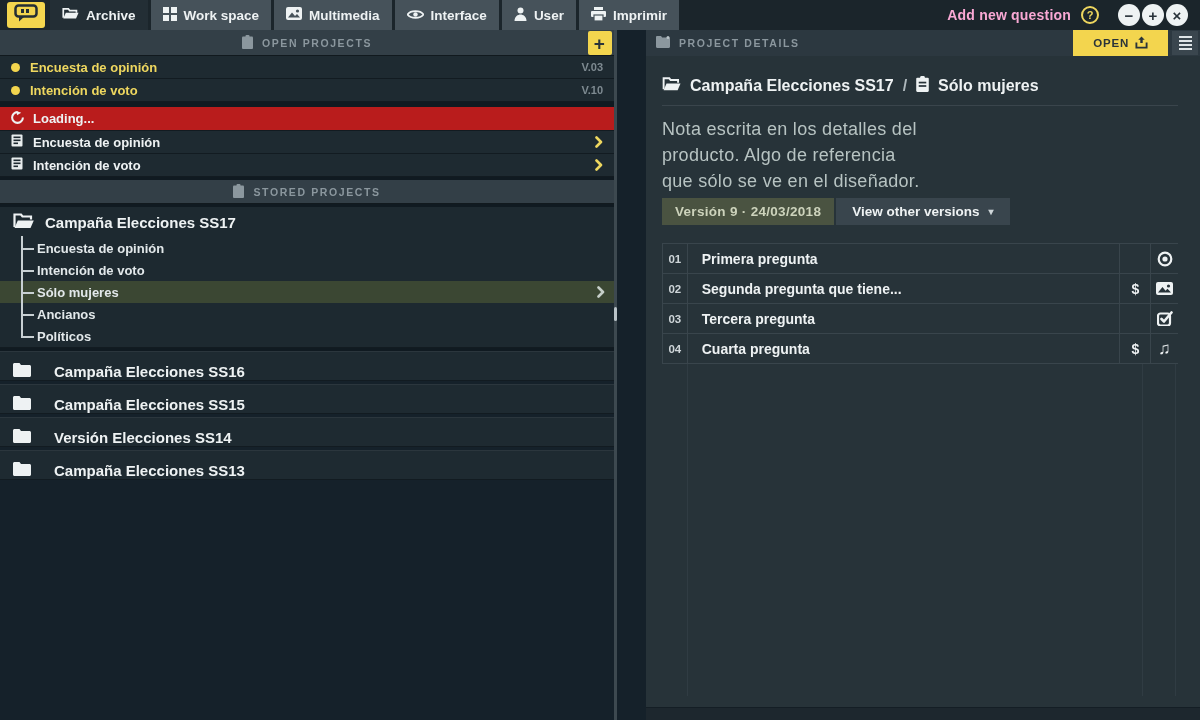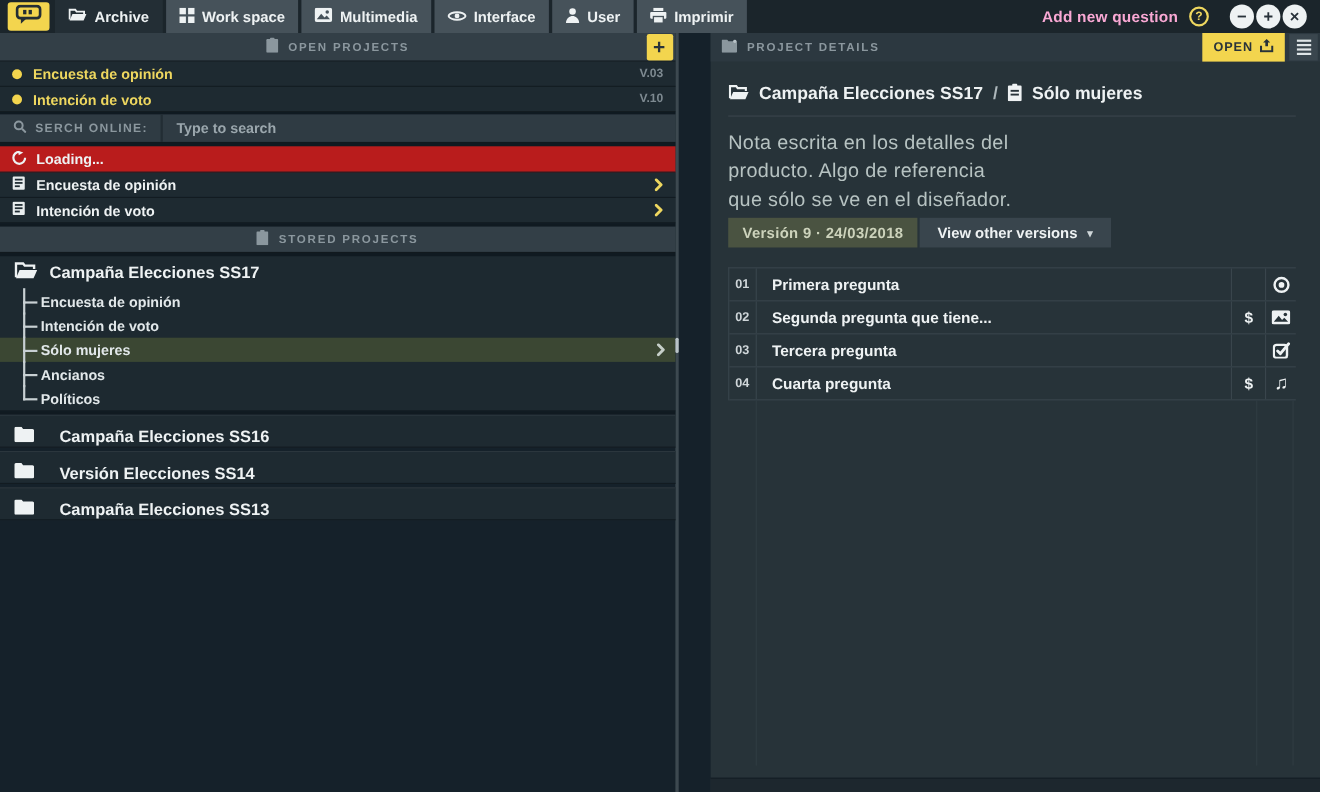--- a/index.html
+++ b/index.html
@@ -80,21 +80,21 @@
                 display:flex; align-items:flex-end; gap:23px; padding-left:13px;
                 color:#eef2f3; font-weight:bold; font-size:15px; cursor:pointer; }
   .scroll-thumb { position:absolute; right:-3px; top:277px; width:3px; height:14px;
                   background:#b9c3c8; border-radius:2px; z-index:5; }
 
   
   .right-panel { position:absolute; top:30px; left:620px; right:0; bottom:0; background:#273339;margin-left:26px; }
   .rp-header { height:26px; background:#2c3840; display:flex; align-items:center; gap:9px;
                padding:0 10px; color:#8b979e; font-weight:bold; font-size:10.5px;
                letter-spacing:1.6px; position:relative; }
-  .open-btn { position:absolute; right:32px; top:0; height:26px; padding:0 10px; background:#f3d54e;
+  .open-btn { position:absolute; right:32px; top:0; height:26px; padding:0 20px; background:#f3d54e;
               color:#29333a; font-weight:bold; font-size:11.5px; letter-spacing:0.8px;
               display:flex; align-items:center; gap:6px; cursor:pointer; }
   .menu-btn { position:absolute; right:2px; top:1px; width:26px; height:24px; background:#3a464e;
               display:flex; flex-direction:column; align-items:center; justify-content:center;
               gap:2px; cursor:pointer; }
   .menu-btn i { display:block; width:13px; height:2px; background:#dfe5e7; }
 
   .rp-content { padding:19px 22px 0 16px; }
   .breadcrumb { display:flex; align-items:center; gap:9px; height:22px;
                 font-weight:bold; font-size:16px; color:#eef2f3; }
@@ -231,34 +231,20 @@
       <span class="project-version">V.03</span>
     </div>
     <div class="project-row">
       <span class="dot"></span>
       <span class="project-name">Intención de voto</span>
       <span class="project-version">V.10</span>
     </div>
 
     <div class="spacer2"></div>
 
-    <div class="search-row">
-      <span class="search-label">
-        <span>
-          <svg width="12" height="12" viewBox="0 0 12 12">
-              <circle cx="5" cy="5" r="3.6" fill="none" stroke="#8b979e" stroke-width="1.8"></circle>
-              <path d="M8 8 L11.5 11.5" stroke="#8b979e" stroke-width="1.8"></path>
-            </svg>
-        </span>
-        <span>SERCH ONLINE:</span>
-      </span>
-      <span class="search-input-wrap">
-        <input class="search-input" type="text" placeholder="Type to search" style="">
-      </span>
-    </div>
 
     <div class="spacer3"></div>
 
     <div class="loading-row">
       <span>
         <svg width="13" height="13" viewBox="0 0 14 14">
             <path d="M12.8 7 A5.8 5.8 0 1 1 7 1.2" fill="none" stroke="#eef2f3" stroke-width="2.2"></path>
             <path d="M6 0 L11 1.8 L6.5 4.5 Z" fill="#eef2f3"></path>
           </svg>
       </span>
@@ -346,20 +332,28 @@
 
     <div class="spacer3"></div>
 
     <div class="folder-row">
       <span>
         <svg width="18" height="14" viewBox="0 0 18 14">
             <path d="M0 1.5 C0 0.7 0.7 0 1.5 0 H6.5 L8 2 H16.5 C17.3 2 18 2.7 18 3.5 V12.5 C18 13.3 17.3 14 16.5 14 H1.5 C0.7 14 0 13.3 0 12.5 Z" fill="#eef2f3"></path>
           </svg>
       </span>
       <span>Campaña Elecciones SS16</span>
+    </div>
+    <div class="folder-row">
+      <span>
+        <svg width="18" height="14" viewBox="0 0 18 14">
+            <path d="M0 1.5 C0 0.7 0.7 0 1.5 0 H6.5 L8 2 H16.5 C17.3 2 18 2.7 18 3.5 V12.5 C18 13.3 17.3 14 16.5 14 H1.5 C0.7 14 0 13.3 0 12.5 Z" fill="#eef2f3"></path>
+          </svg>
+      </span>
+      <span>Campaña Elecciones SS15</span>
     </div>
     <div class="folder-row">
       <span>
         <svg width="18" height="14" viewBox="0 0 18 14">
             <path d="M0 1.5 C0 0.7 0.7 0 1.5 0 H6.5 L8 2 H16.5 C17.3 2 18 2.7 18 3.5 V12.5 C18 13.3 17.3 14 16.5 14 H1.5 C0.7 14 0 13.3 0 12.5 Z" fill="#eef2f3"></path>
           </svg>
       </span>
       <span>Versión Elecciones SS14</span>
     </div>
     <div class="folder-row">

